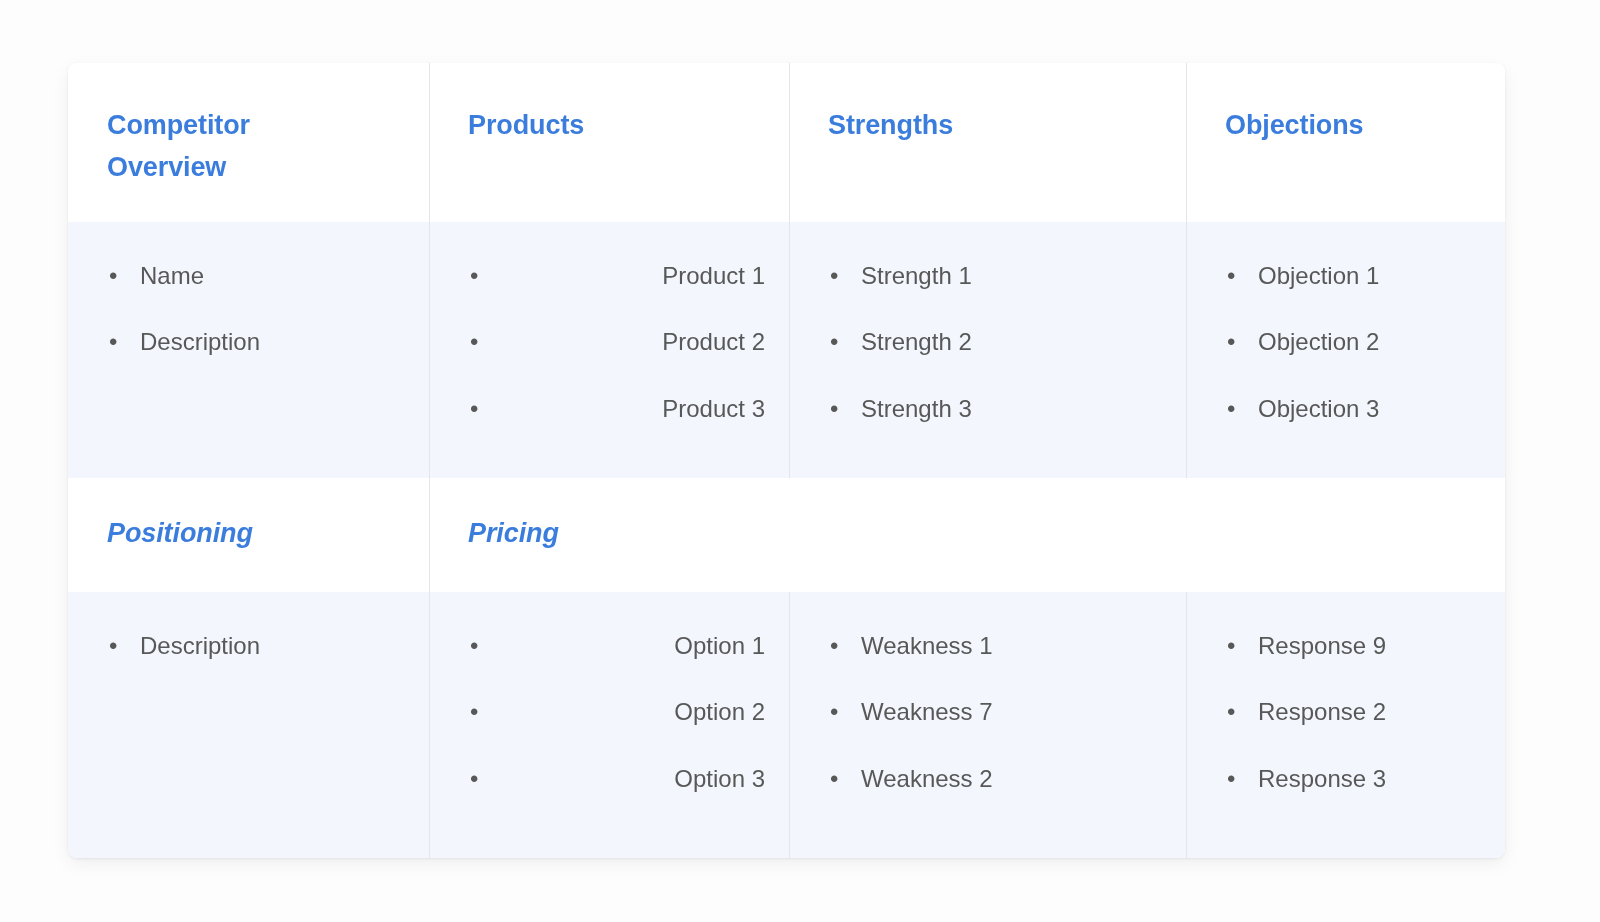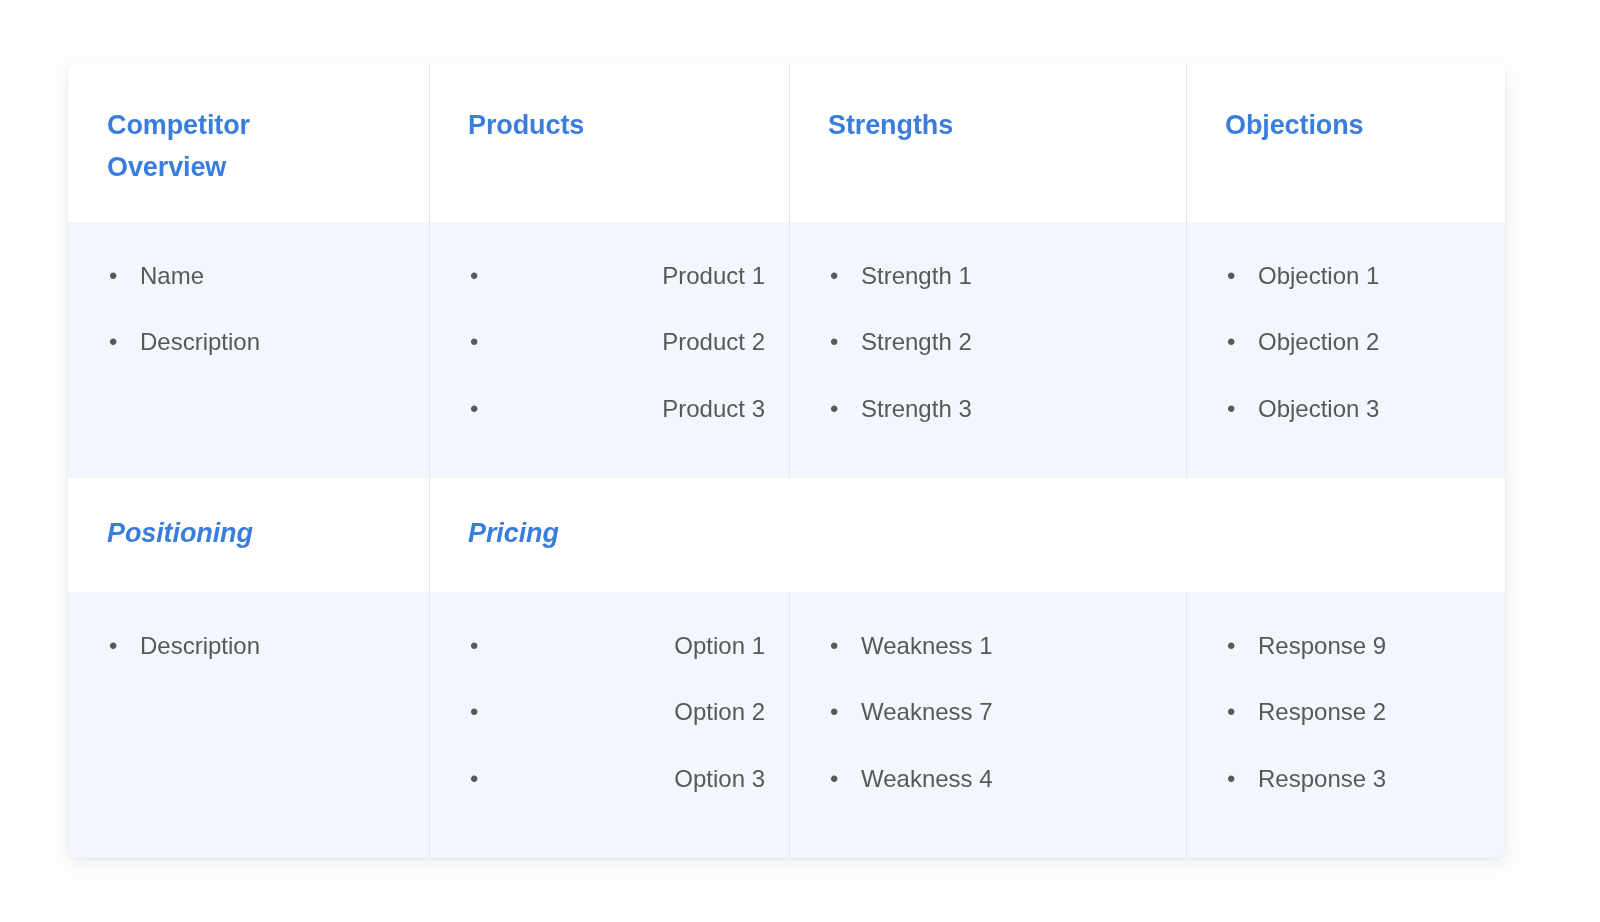--- a/index.html
+++ b/index.html
@@ -204,21 +204,21 @@
           <ul class="bullets">
               <li><span class="dot">•</span><span>Option 1</span></li>
               <li><span class="dot">•</span><span>Option 2</span></li>
               <li><span class="dot">•</span><span>Option 3</span></li>
             </ul>
         </div>
         <div class="cell c2 body-cell">
           <ul class="bullets">
               <li><span class="dot">•</span><span>Weakness 1</span></li>
               <li><span class="dot">•</span><span>Weakness 7</span></li>
-              <li><span class="dot">•</span><span>Weakness 4</span></li>
+              <li><span class="dot">•</span><span>Weakness 2</span></li>
             </ul>
         </div>
         <div class="cell c3 body-cell">
           <ul class="bullets">
               <li><span class="dot">•</span><span>Response 9</span></li>
               <li><span class="dot">•</span><span>Response 2</span></li>
               <li><span class="dot">•</span><span>Response 3</span></li>
             </ul>
         </div>
       </div>

